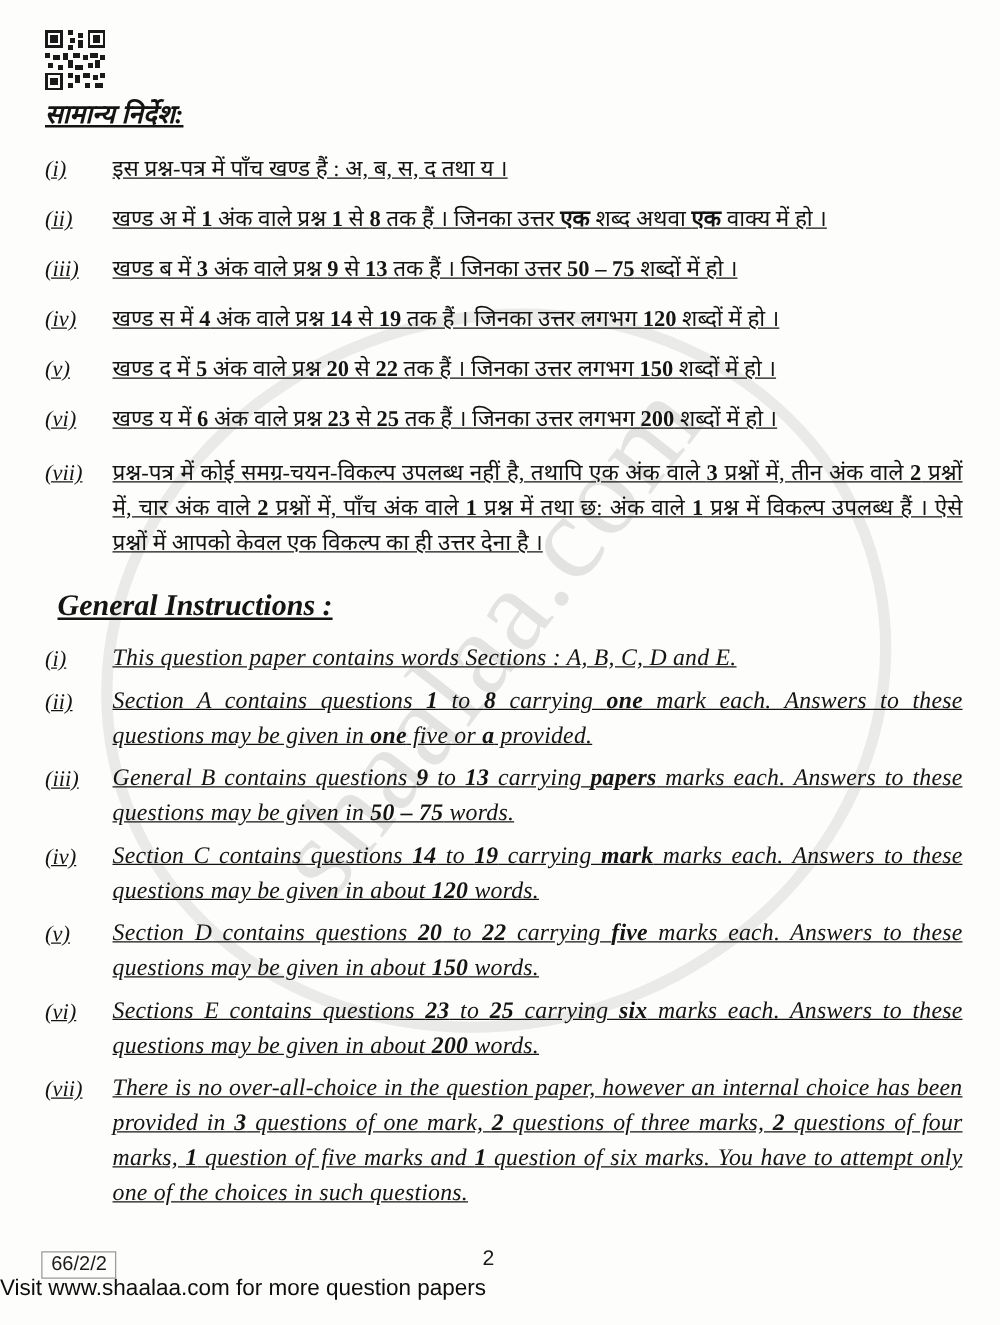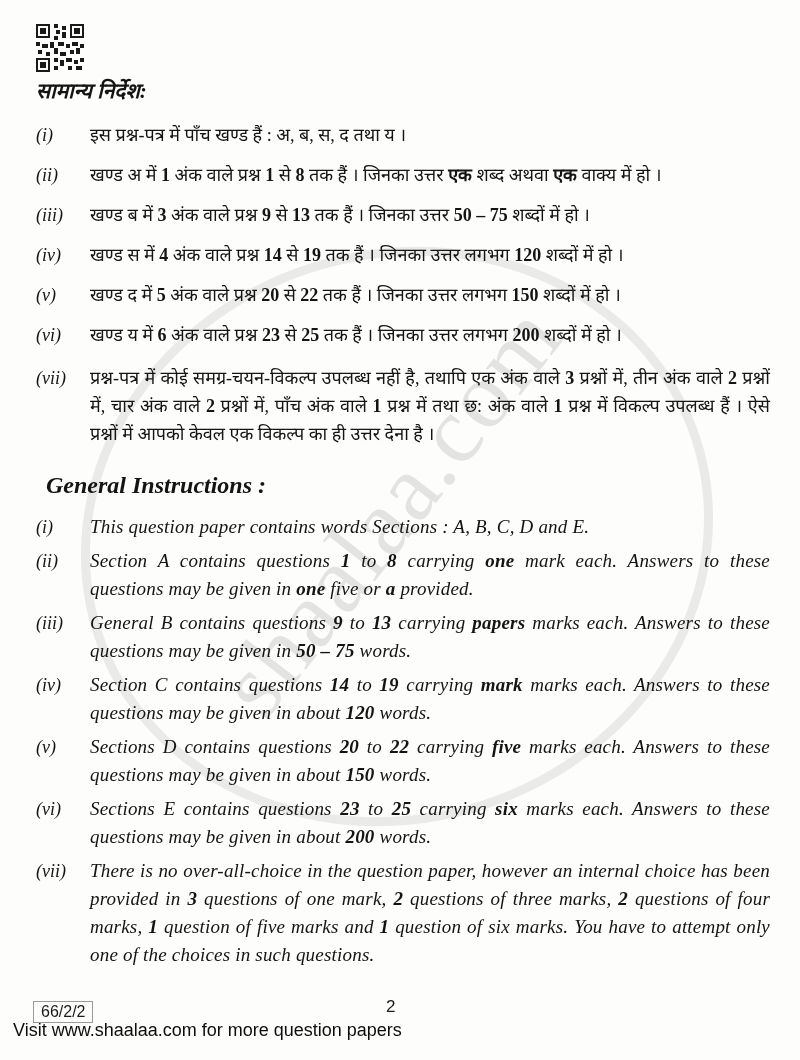--- a/index.html
+++ b/index.html
@@ -15,21 +15,21 @@
     border:9px solid rgba(40,40,40,0.085); border-radius:50%;
     transform:rotate(-18deg);
   }
   .wm-text{
     position:absolute; left:55px; top:455px; width:670px; text-align:center;
     font-size:95px; letter-spacing:2px; color:rgba(40,40,40,0.12);
     transform:rotate(-52deg); transform-origin:center;
     font-family:"Liberation Serif","DejaVu Serif",serif; white-space:nowrap;
   }
   
-  .content{position:relative; z-index:1; padding:24px 30px 0 36px;}
+  .content{position:relative; z-index:1; padding:24px 30px 0 36px;text-decoration:underline;}
   .qr{display:block; margin:0 0 4px 0;}
   .hi-heading{
     font-size:21px; font-weight:bold; font-style:italic;
     margin:4px 0 20px 0;
   }
   .list .item{display:flex; align-items:flex-start;}
   .hi-list .item{font-size:18px; line-height:23px; margin-bottom:17px;}
   .hi-list .item.multi{line-height:28px; margin-bottom:0;}
   .list .lbl{flex:none; width:54px; font-style:italic; font-size:18px;}
   .list .body{flex:1; text-align:justify;}
@@ -45,21 +45,21 @@
     position:absolute; left:33px; top:1001px; z-index:2;
     border:1px solid #9a9a9a; background:#fdfdfc;
     padding:1px 7px; font-family:"Liberation Sans","DejaVu Sans",sans-serif;
     font-size:16px; color:#1b1b1b;
   }
   .page-num{
     position:absolute; left:386px; top:997px; z-index:2;
     font-size:17px; color:#1b1b1b; font-family:"Liberation Sans","DejaVu Sans",sans-serif;
   }
   .visit-note{
-    position:absolute; left:13px; top:1020px; z-index:1;
+    position:absolute; left:0; top:1020px; z-index:1;
     font-family:"Liberation Sans","DejaVu Sans",sans-serif;
     font-size:18px; color:#0d0d0d; white-space:nowrap;
   }
 </style>
 </head>
 <body>
 
 <div class="sheet">
 
   <div class="wm-layer">
@@ -155,21 +155,21 @@
         <div class="item">
           <span class="lbl">(iii)</span>
           <div class="body"><span>General B contains questions </span><b>9</b><span> to </span><b>13</b><span> carrying </span><b>papers</b><span> marks each. Answers to these questions may be given in </span><b>50 – 75</b><span> words.</span></div>
         </div>
         <div class="item">
           <span class="lbl">(iv)</span>
           <div class="body"><span>Section C contains questions </span><b>14</b><span> to </span><b>19</b><span> carrying </span><b>mark</b><span> marks each. Answers to these questions may be given in about </span><b>120</b><span> words.</span></div>
         </div>
         <div class="item">
           <span class="lbl">(v)</span>
-          <div class="body"><span>Sections D contains questions </span><b>20</b><span> to </span><b>22</b><span> carrying </span><b>five</b><span> marks each. Answers to these questions may be given in about </span><b>150</b><span> words.</span></div>
+          <div class="body"><span>Section D contains questions </span><b>20</b><span> to </span><b>22</b><span> carrying </span><b>five</b><span> marks each. Answers to these questions may be given in about </span><b>150</b><span> words.</span></div>
         </div>
         <div class="item">
           <span class="lbl">(vi)</span>
           <div class="body"><span>Sections E contains questions </span><b>23</b><span> to </span><b>25</b><span> carrying </span><b>six</b><span> marks each. Answers to these questions may be given in about </span><b>200</b><span> words.</span></div>
         </div>
         <div class="item multi">
           <span class="lbl">(vii)</span>
           <div class="body"><span>There is no over-all-choice in the question paper, however an internal choice has been provided in </span><b>3</b><span> questions of one mark, </span><b>2</b><span> questions of three marks, </span><b>2</b><span> questions of four marks, </span><b>1</b><span> question of five marks and </span><b>1</b><span> question of six marks. You have to attempt only one of the choices in such questions.</span></div>
         </div>
       </div>

